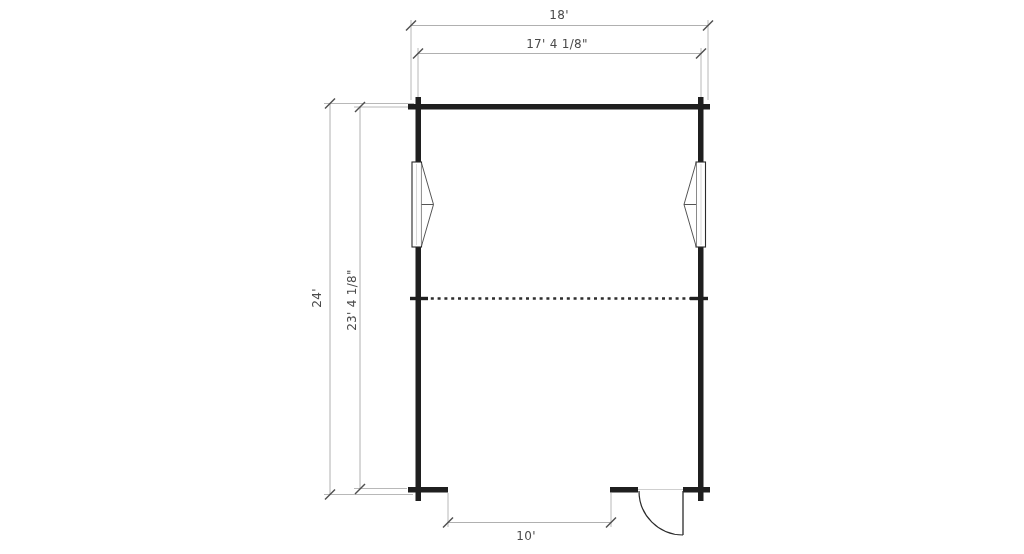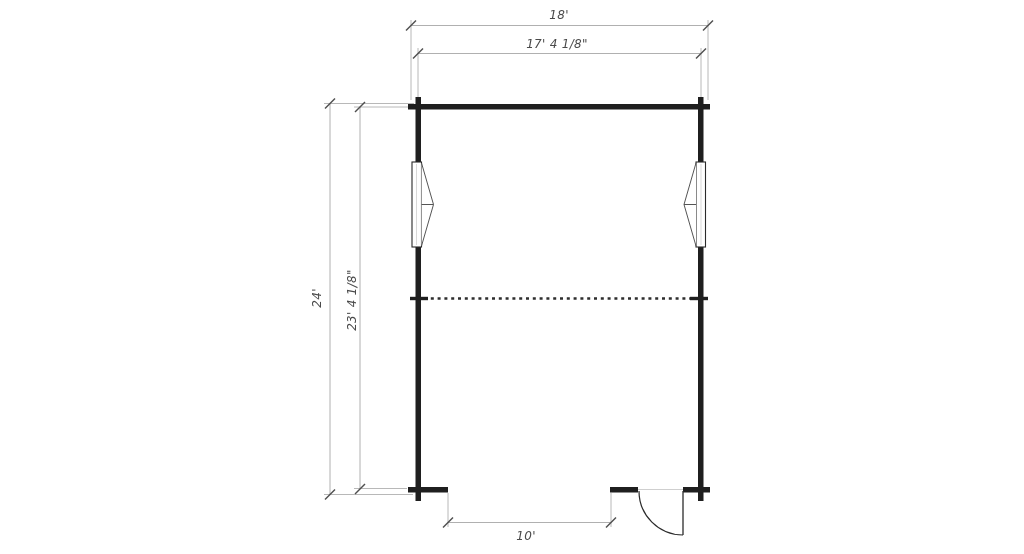--- a/index.html
+++ b/index.html
@@ -10,21 +10,20 @@
     width: 1024px;
     height: 554px;
     overflow: hidden;
     font-family: "DejaVu Sans", sans-serif;
   }
   .canvas {
     position: relative;
     width: 1024px;
     height: 553px;
     background: radial-gradient(120% 160% at 50% 50%, #ffffff 62%, #e6e6e6 100%);
-    font-style: italic;
   }
   svg text {
     font-family: "DejaVu Sans", sans-serif;
     font-size: 12px;
     fill: #4a4a4a;
     letter-spacing: 0.3px;
   }
   .wall { fill: #1f1f1f; }
   .ext-line { stroke: #b8b8b8; stroke-width: 1; }
   .dim-line { stroke: #b0b0b0; stroke-width: 1; }

